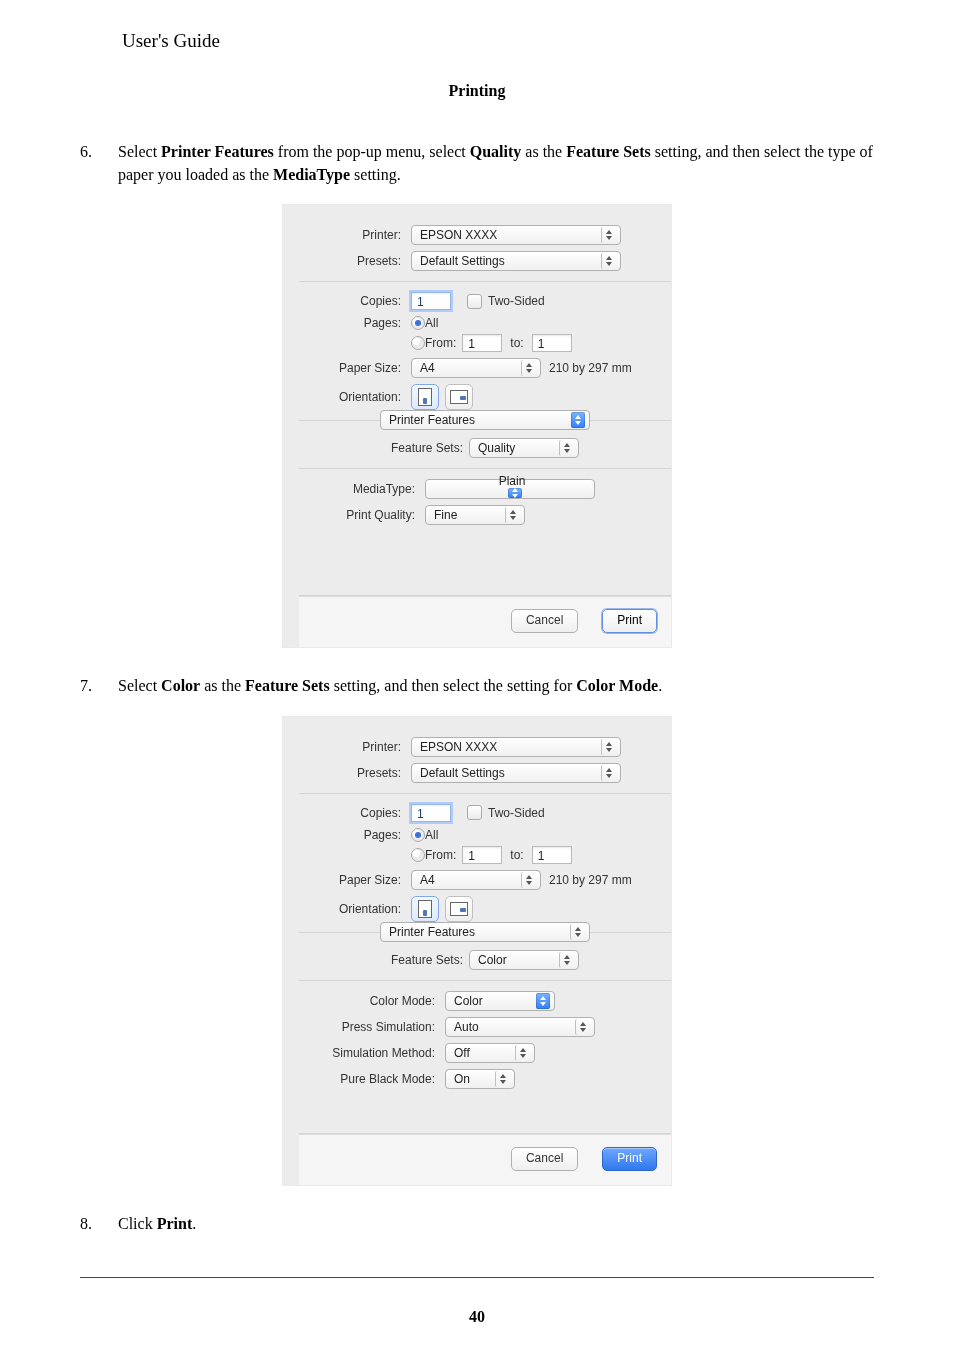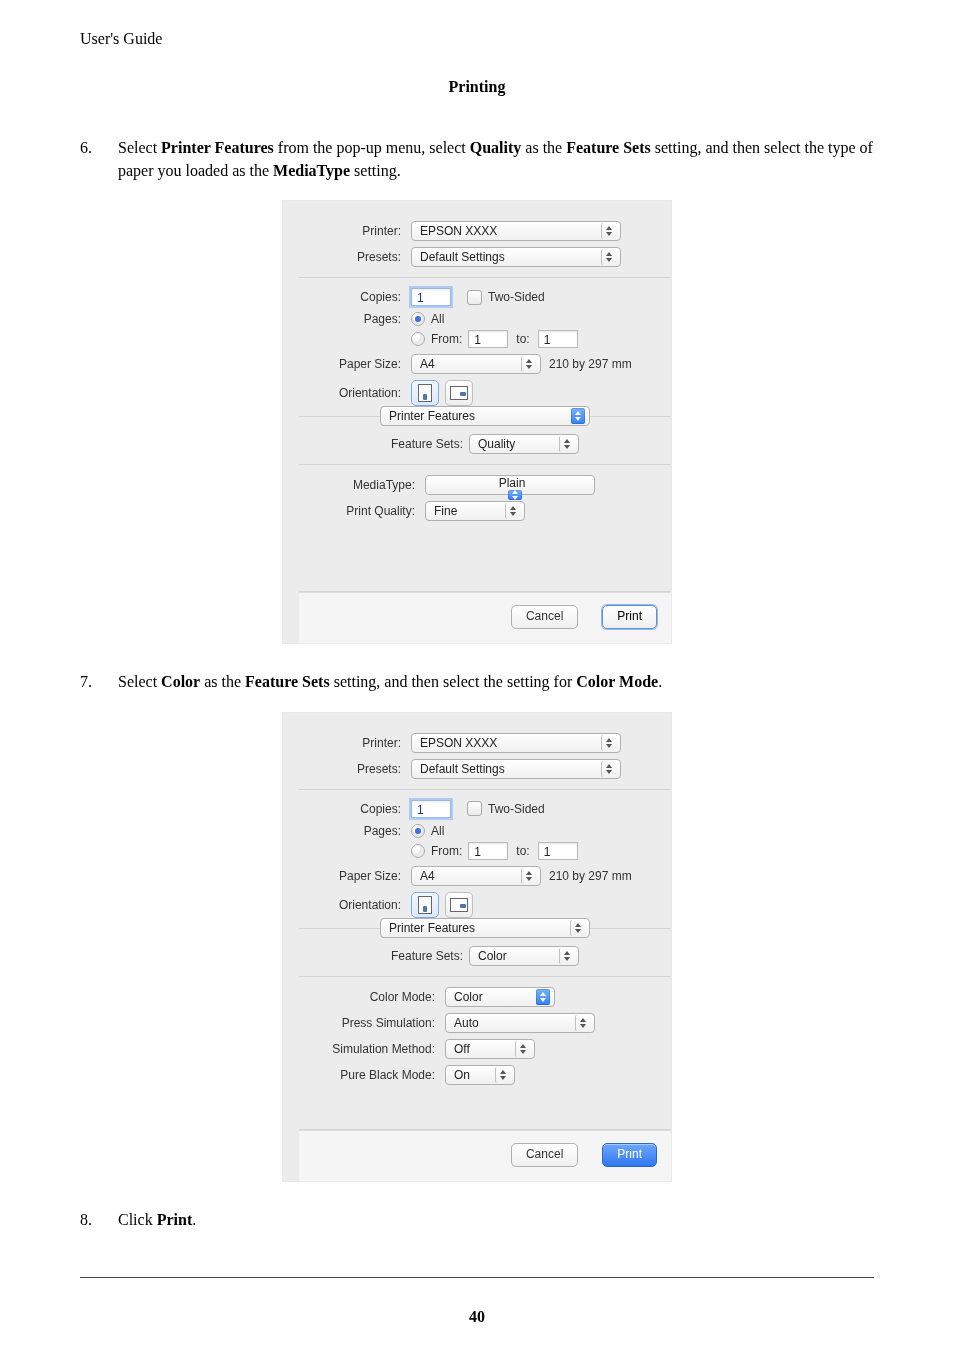--- a/index.html
+++ b/index.html
@@ -11,23 +11,24 @@
     width: 954px;
   }
   .page {
     width: 954px;
     min-height: 1350px;
     padding: 30px 80px 40px 80px;
     box-sizing: border-box;
     position: relative;
   }
   .guide-link {
-    font-size: 16px;
+    font-size: 19px;
     color: #000;
     text-decoration: none;
+    margin-left: 42px;
   }
   .section-title {
     text-align: center;
     font-weight: bold;
     font-size: 16px;
     margin-top: 30px;
     margin-bottom: 40px;
   }
   .step {
     display: flex;
@@ -63,21 +64,21 @@
   .dlg-label {
     width: 96px;
     text-align: right;
     padding-right: 10px;
     box-sizing: border-box;
   }
   
   .combo {
     display: inline-flex;
     align-items: center;
-    justify-content: flex-start;
+    justify-content: flex-end;
     height: 20px;
     border: 1px solid #b0b0b0;
     border-radius: 4px;
     background: linear-gradient(#ffffff, #f0f0f0);
     padding: 0 4px 0 8px;
     box-sizing: border-box;
     font-size: 12px;
     color: #222;
   }
   .combo .cap {
@@ -127,21 +128,21 @@
   .txt.plain { box-shadow: inset 0 1px 2px rgba(0,0,0,0.1); border-color:#bbb; color:#222; }
 
   .check {
     display: inline-flex; align-items: center; gap: 6px;
   }
   .check .box {
     width: 13px; height: 13px; border:1px solid #aaa; border-radius:3px;
     background: linear-gradient(#fff,#eaeaea);
   }
   .radio {
-    display: inline-flex; align-items: center; gap: 6px;
+    display: inline-flex; align-items: center; gap: 0;
   }
   .radio .dot {
     width: 12px; height: 12px; border-radius: 50%;
     background: radial-gradient(circle at 35% 35%, #fff 0 35%, #eaeaea 36% 100%);
     border: 1px solid #aaa; position: relative;
   }
   .radio.sel .dot::after {
     content:""; position:absolute; top:3px; left:3px; width:6px; height:6px; border-radius:50%;
     background: #3a6fdc;
   }

